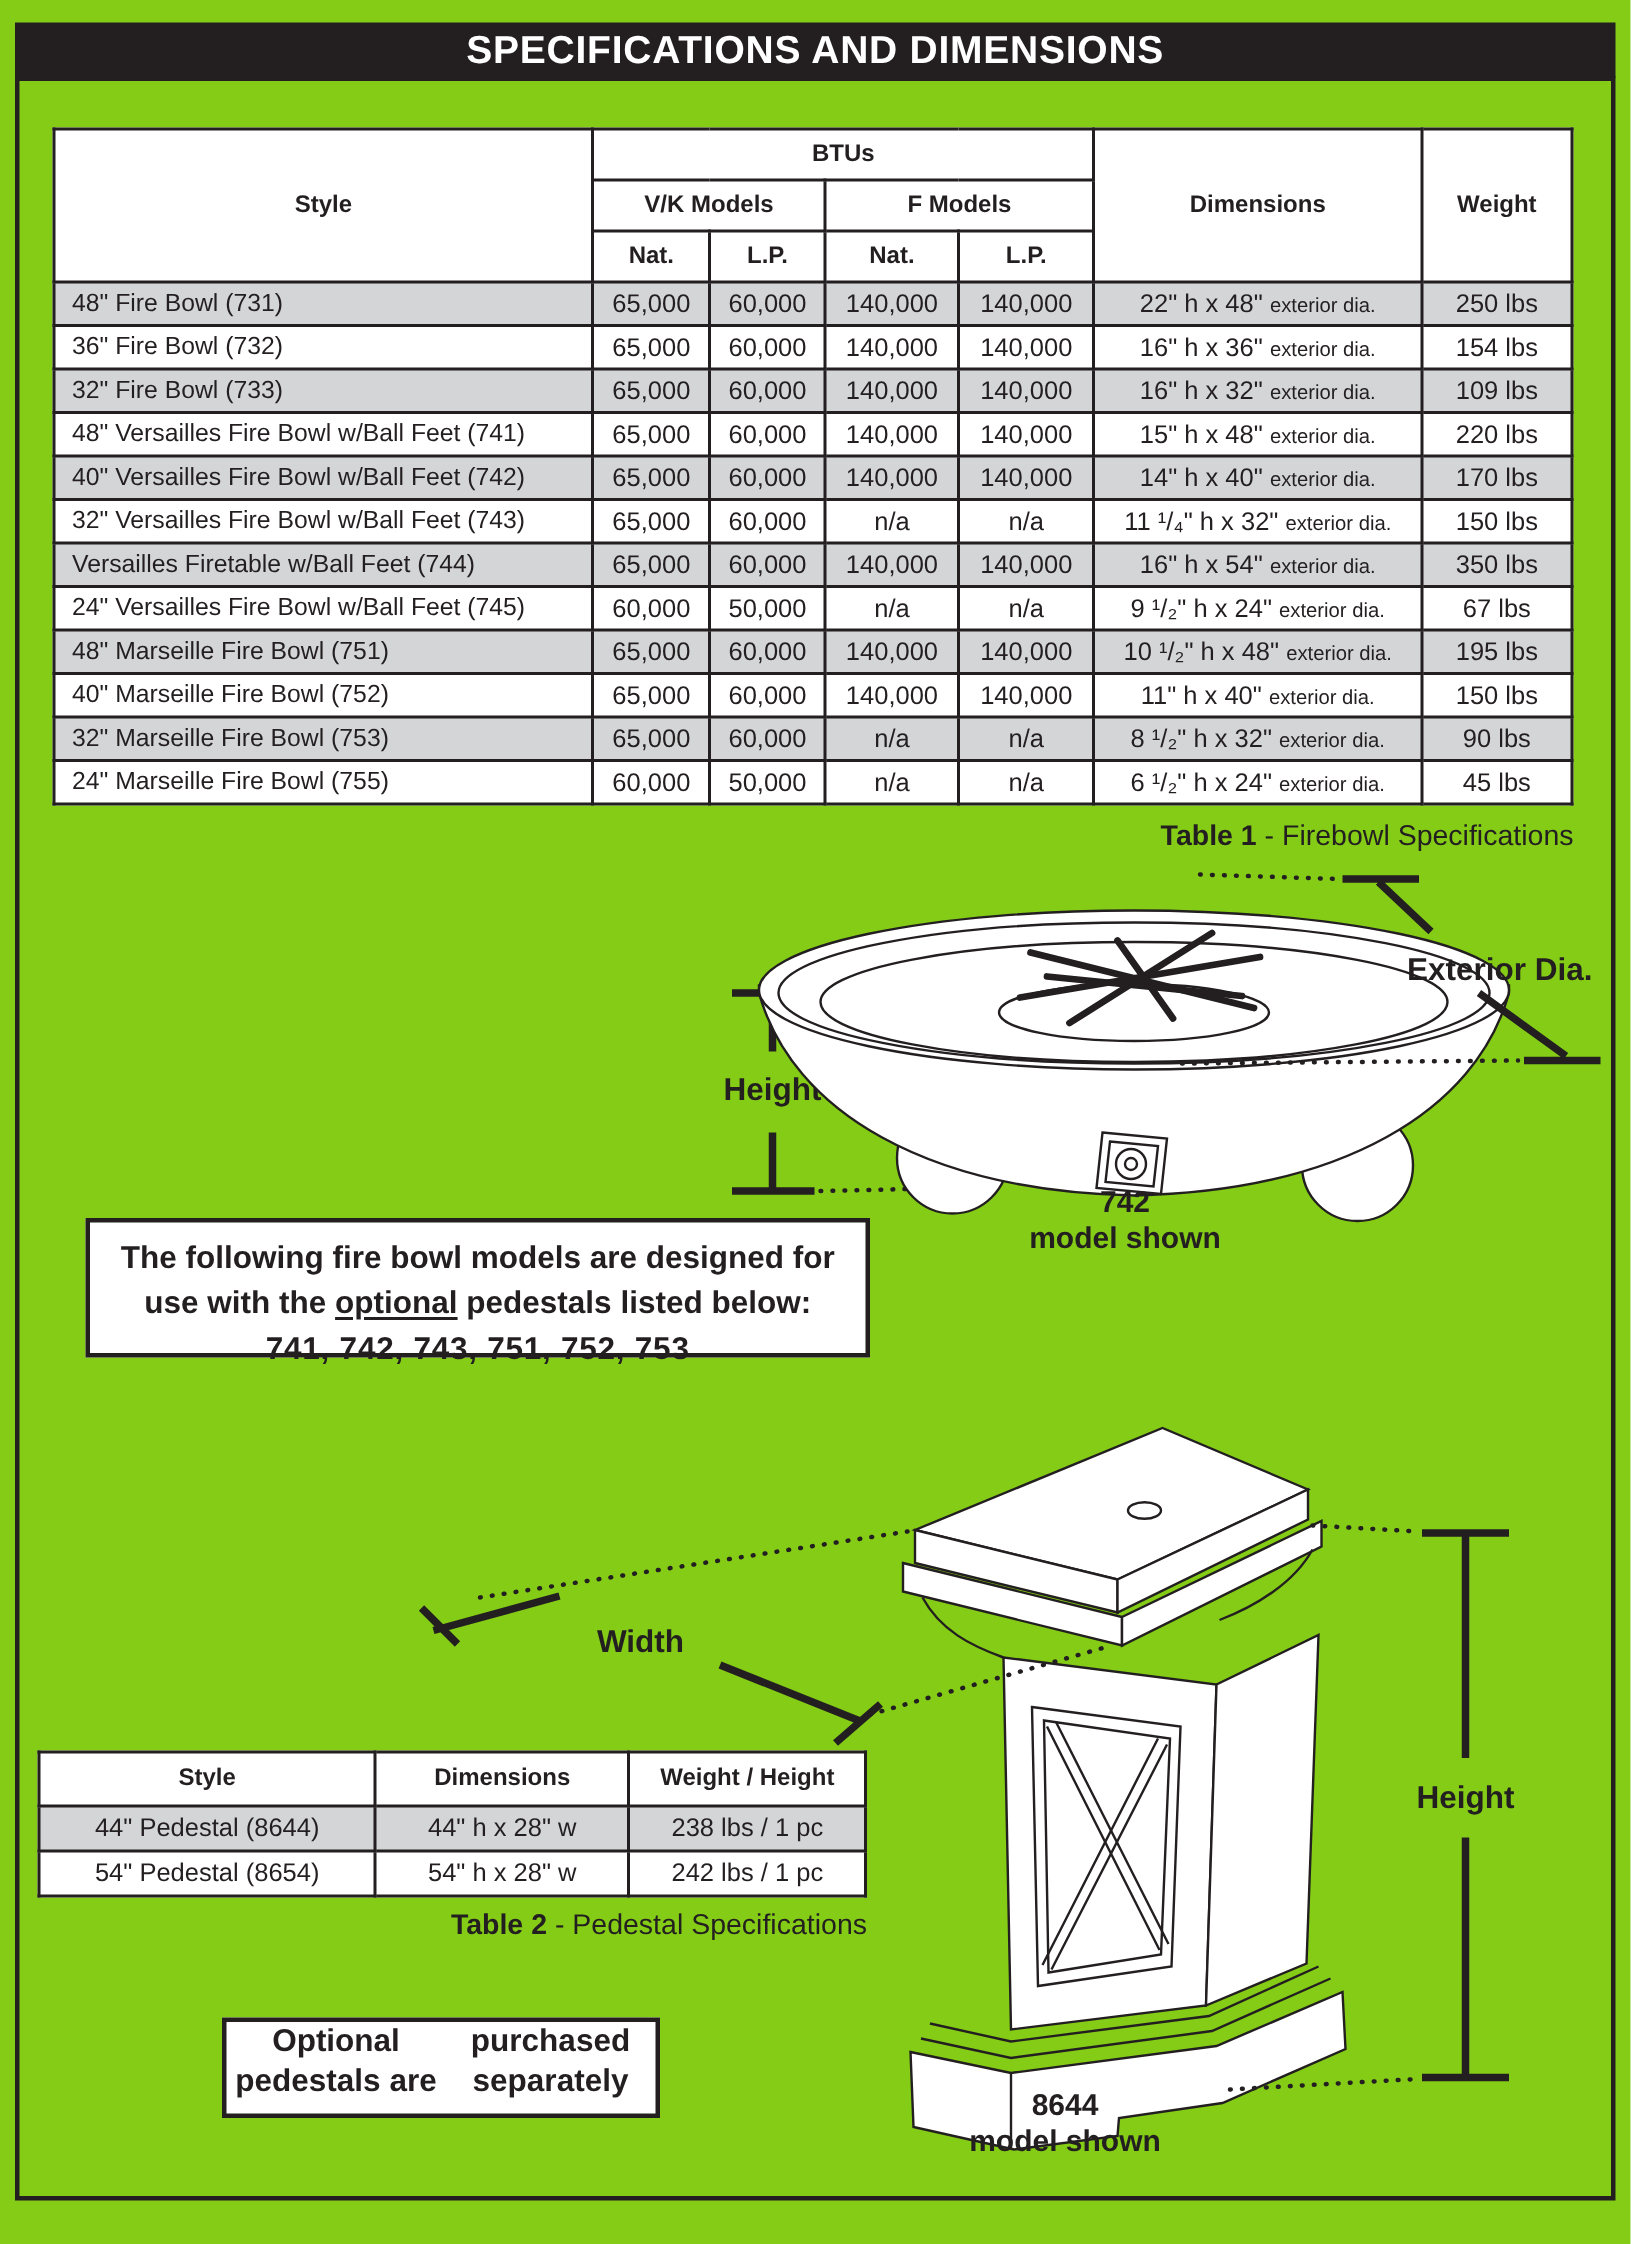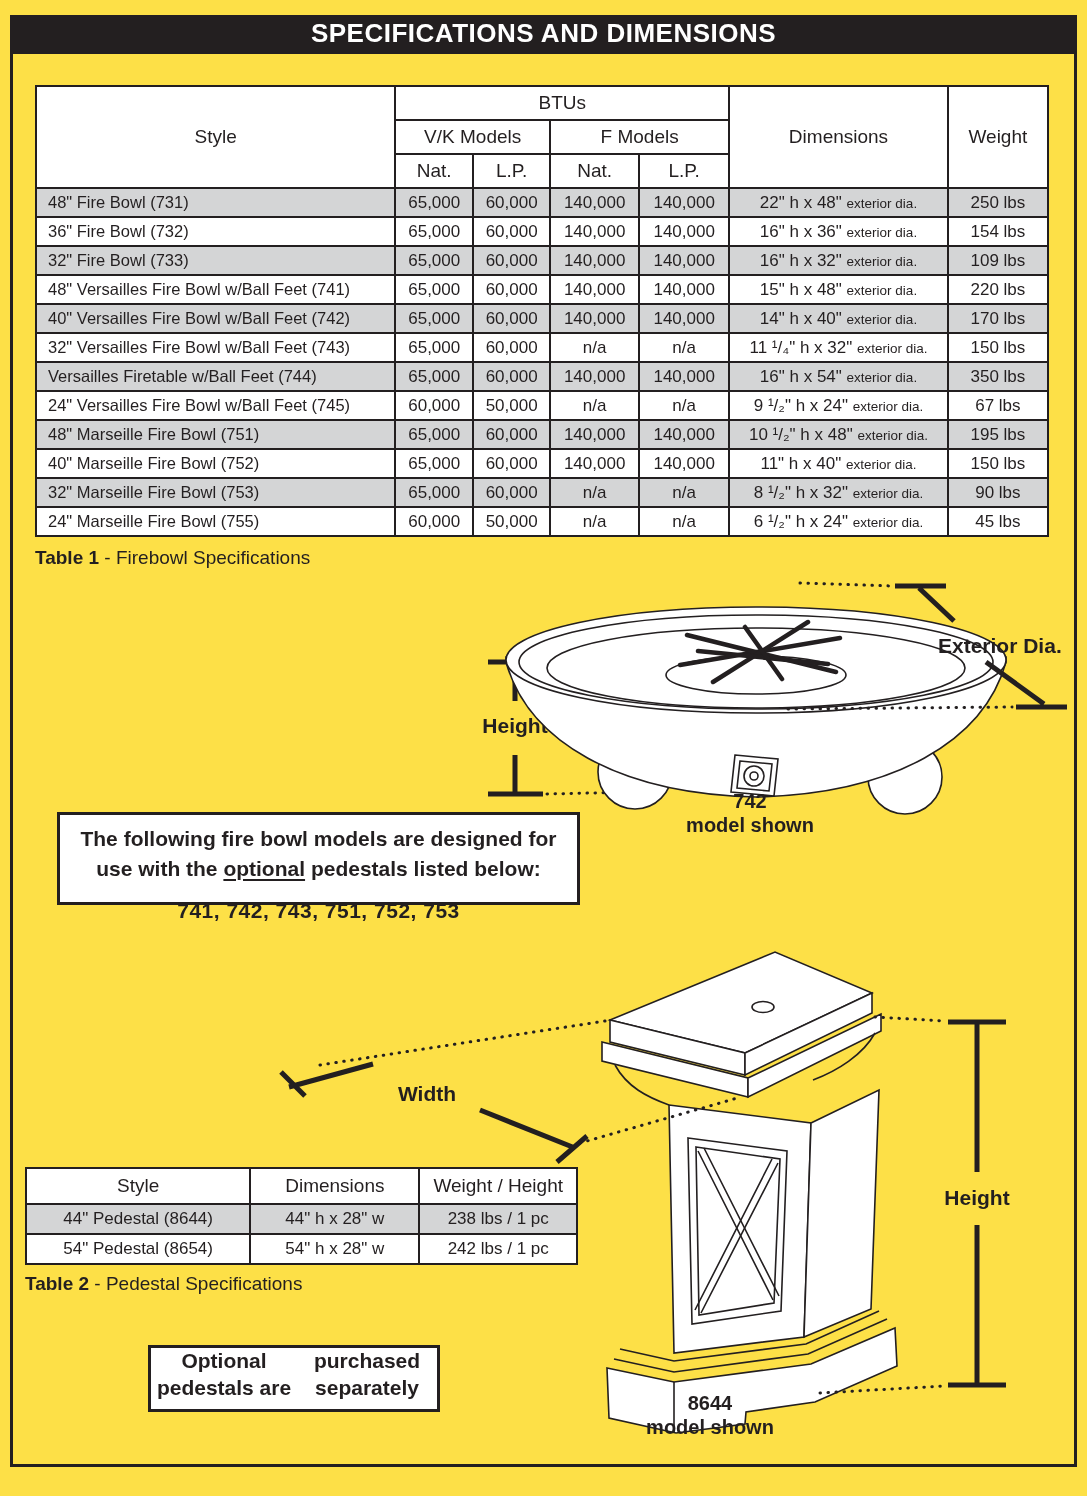--- a/index.html
+++ b/index.html
@@ -1,46 +1,46 @@
 <!DOCTYPE html>
 <html><head>
 <meta charset="utf-8">
 <style>
   html,body{margin:0;padding:0;background:#ffffff;}
-  .sheet{position:relative;width:1087px;height:1496px;background:#fde047;
+  .sheet{position:relative;width:1087px;height:1496px;background:#84cc16;
          font-family:"Liberation Sans",sans-serif;color:#231f20;overflow:hidden;}
   .title-bar{position:absolute;left:10px;top:15px;width:1067px;height:37px;background:#231f20;
          color:#fff;display:flex;align-items:center;justify-content:center;
          font-size:26px;font-weight:bold;letter-spacing:.5px;}
   .frame{position:absolute;left:10px;top:51px;width:1067px;height:1416px;
          border:3px solid #231f20;box-sizing:border-box;}
 
   
   table{border-collapse:collapse;table-layout:fixed;background:#fff;}
   th,td{border:2px solid #231f20;padding:0;text-align:center;vertical-align:middle;}
-  th{font-size:19px;font-weight:normal;}
+  th{font-size:16px;font-weight:bold;}
   td{font-size:17px;white-space:nowrap;}
   .spec-table{position:absolute;left:35px;top:85px;width:1014px;}
   .spec-table thead tr{height:34px;}
   .spec-table tbody tr{height:29px;}
   .spec-table td.c-style{text-align:left;padding-left:11px;font-size:16.5px;}
   tr.shaded td{background:#d4d5d6;}
   .dim-note{font-size:13.5px;}
   .ped-table{position:absolute;left:25px;top:1167px;width:553px;}
   .ped-table thead tr{height:36px;}
   .ped-table tbody tr{height:30px;}
 
-  .caption{position:absolute;font-size:19px;text-align:left;}
+  .caption{position:absolute;font-size:19px;text-align:right;}
   .cap1{left:35px;top:547px;width:1014px;}
   .cap2{left:25px;top:1273px;width:553px;}
 
   .note-box{position:absolute;border:3px solid #231f20;box-sizing:border-box;
          font-weight:bold;text-align:center;background:#fff;}
   .note1{left:57px;top:812px;width:523px;height:93px;font-size:21px;padding-top:9px;line-height:1.42;}
-  .note1 .models{margin-top:12px;letter-spacing:.5px;}
+  .note1 .models{margin-top:1px;letter-spacing:.5px;}
   .note2{left:148px;top:1345px;width:292px;height:67px;font-size:21px;
          display:flex;flex-direction:row;justify-content:center;line-height:1.28;}
   u{text-underline-offset:3px;margin-top:20px;}
 
   .fb-svg{position:absolute;left:440px;top:565px;}
   .ped-svg{position:absolute;left:275px;top:925px;}
   .ln{stroke:#231f20;stroke-width:1.6;fill:none;}
   .fw{stroke:#231f20;stroke-width:1.6;fill:#fff;}
   .thick{stroke:#231f20;stroke-width:5;fill:none;}
   .log{stroke:#231f20;stroke-width:4.5;stroke-linecap:round;fill:none;}

